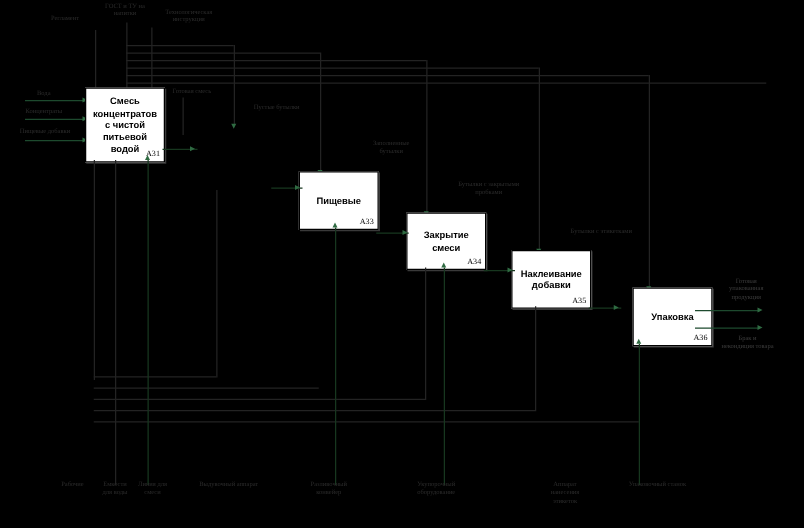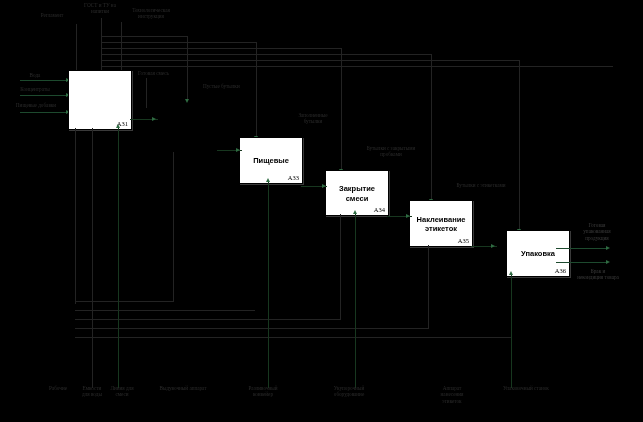--- a/index.html
+++ b/index.html
@@ -89,37 +89,41 @@
 
   <div class="lbl c" style="left:10px;top:86px;width:50px;">Концентраты</div>
   <div class="ln lnh" style="left:20px;top:95px;width:48px;"></div>
   <div class="arr arr-r" style="left:66px;top:93px;"></div>
 
   <div class="lbl c" style="left:8px;top:102px;width:56px;">Пищевые добавки</div>
   <div class="ln lnh" style="left:20px;top:112px;width:48px;"></div>
   <div class="arr arr-r" style="left:66px;top:110px;"></div>
 
   <div class="box" style="left:68px;top:70px;width:62px;height:58px;">
+    <div class="title">Смесь
+концентратов с
+чистой питьевой
+водой</div>
     <div class="code">A31</div>
   </div>
 
 
   <div class="box" style="left:239px;top:137px;width:62px;height:45px;">
     <div class="title">Пищевые</div>
     <div class="code">A33</div>
   </div>
 
   <div class="box" style="left:325px;top:170px;width:62px;height:44px;">
     <div class="title">Закрытие смеси</div>
     <div class="code">A34</div>
   </div>
 
   <div class="box" style="left:409px;top:200px;width:62px;height:45px;">
     <div class="title">Наклеивание
-этикеток</div>
+добавки</div>
     <div class="code">A35</div>
   </div>
 
   <div class="box" style="left:506px;top:230px;width:62px;height:45px;">
     <div class="title">Упаковка</div>
     <div class="code">A36</div>
   </div>
 
   <div class="ln lnh mid" style="left:130px;top:119px;width:28px;"></div>
   <div class="arr arr-r" style="left:152px;top:117px;"></div>

